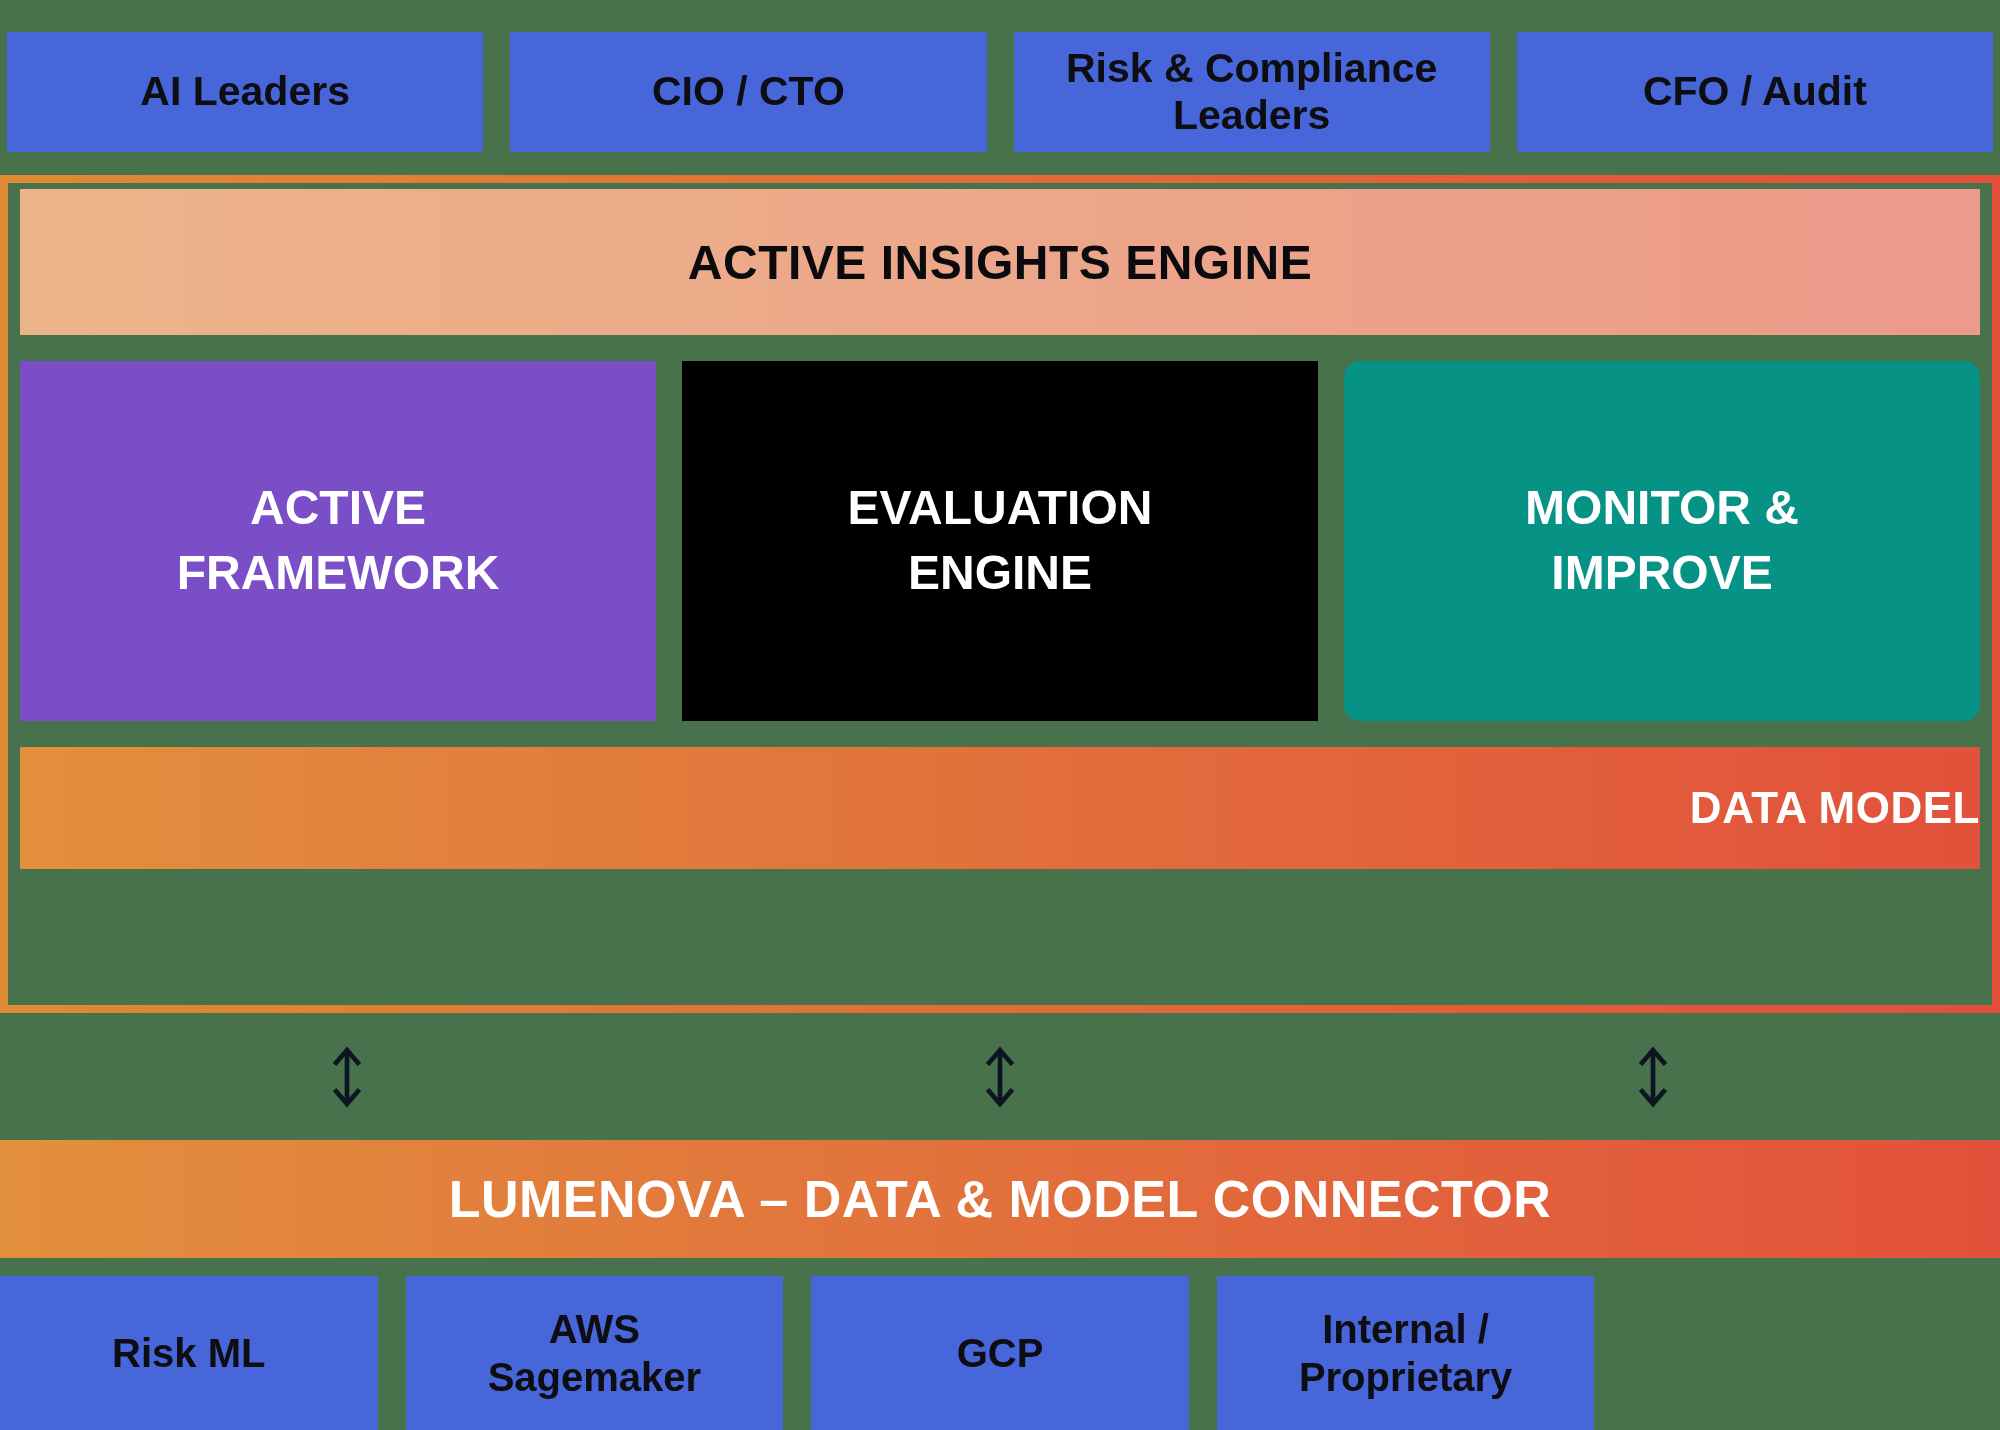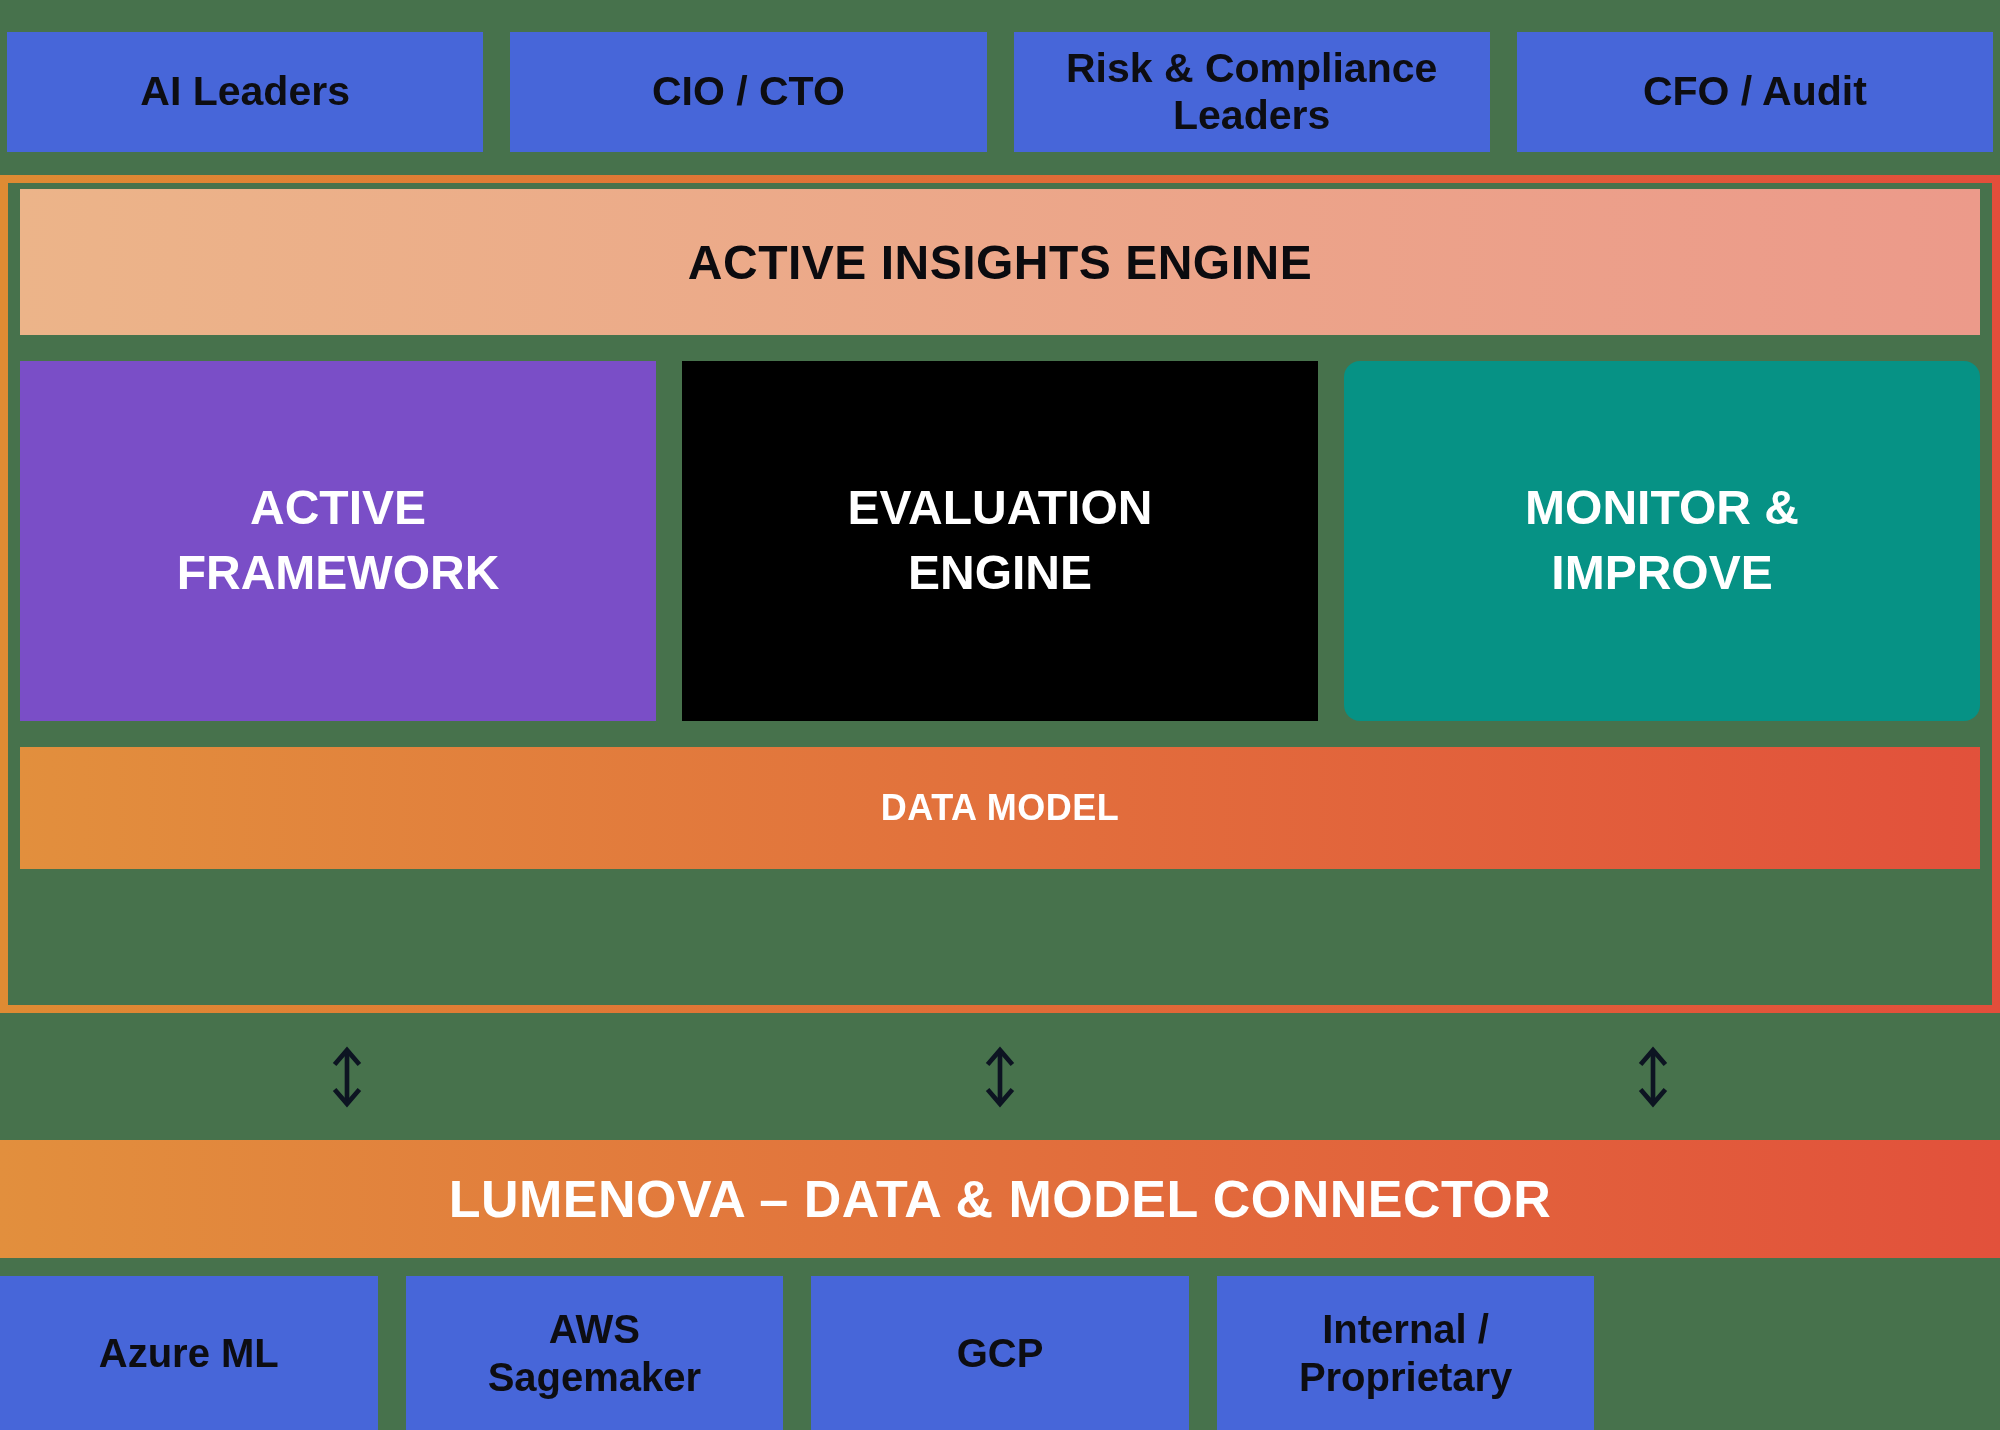--- a/index.html
+++ b/index.html
@@ -77,22 +77,23 @@
   }
   .module {
     color: #ffffff;
     font-size: 48px;
     line-height: 1.35;
   }
   .layer {
     height: 122px;
     background: linear-gradient(90deg, #e28f3d, #e2513b);
     color: #ffffff;
-    font-size: 36px;
+    font-size: 44px;
     letter-spacing: 0.5px;
+    justify-content: flex-end;
   }
   .layer-gap { margin-bottom: 28px; }
 
   
   .arrows-row {
     position: absolute;
     top: 1013px; left: 20px;
     width: 1960px; height: 127px;
     display: grid;
     grid-template-columns: repeat(3, 1fr);
@@ -205,21 +206,21 @@
     </svg>
   </div>
 </div>
 
 <div class="box connector">
   <span class="label">LUMENOVA – DATA &amp; MODEL CONNECTOR</span>
 </div>
 
 <div class="bottom-row">
   <div class="box source">
-    <span class="label">Azure ML</span>
+    <span class="label">Risk ML</span>
   </div>
   <div class="box source">
     <span class="label">AWS
 Sagemaker</span>
   </div>
   <div class="box source">
     <span class="label">GCP</span>
   </div>
   <div class="box source">
     <span class="label">Internal /

